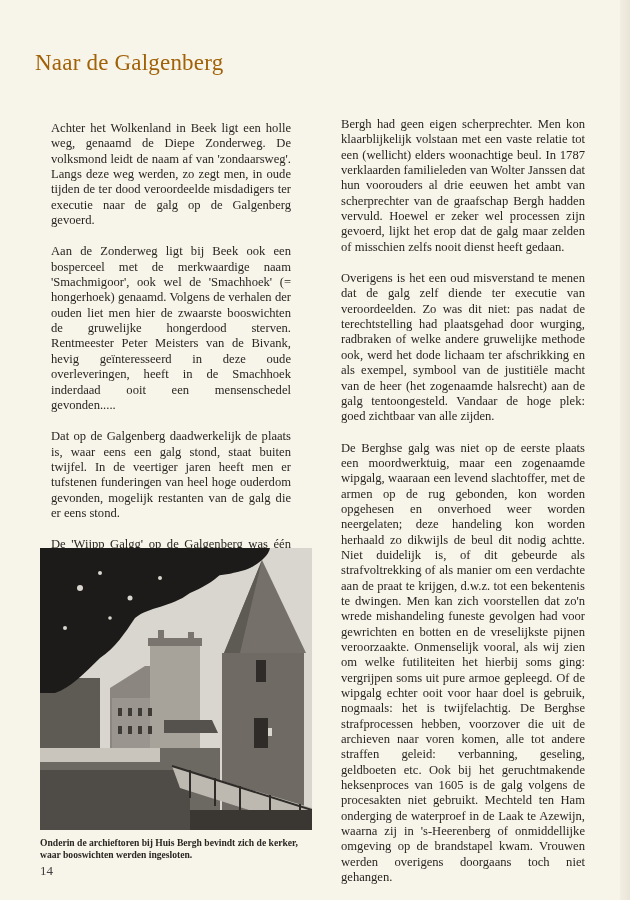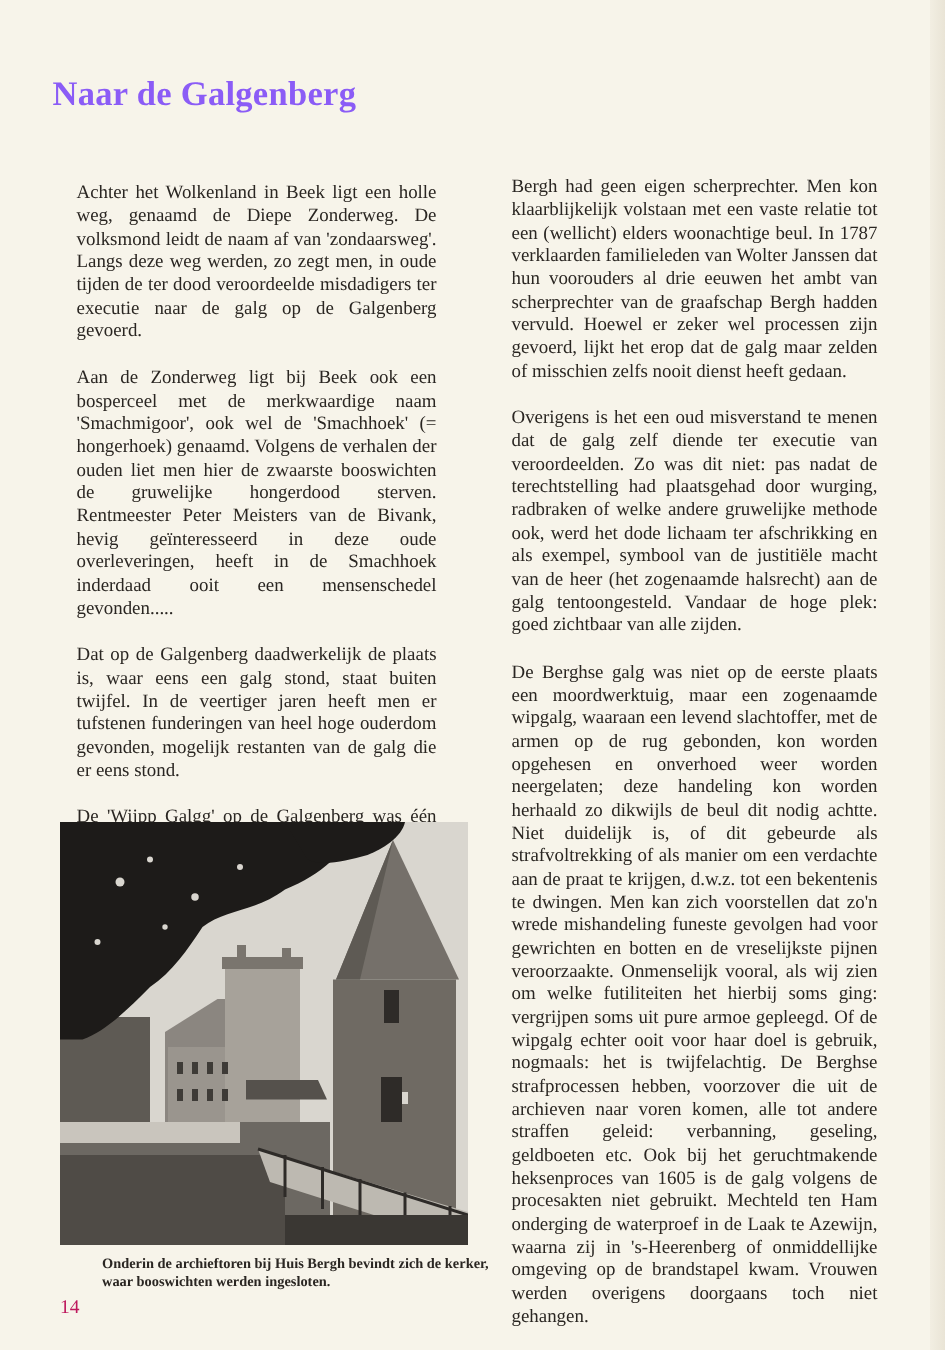--- a/index.html
+++ b/index.html
@@ -10,44 +10,43 @@
     color: #2a2622;
     position: relative;
   }
   .page { position: absolute; inset: 0; }
   .edge {
     position: absolute; right: 0; top: 0; width: 10px; height: 900px;
     background: linear-gradient(to right, #f2eee2, #e9e4d6);
   }
   .title {
     position: absolute; left: 35px; top: 50px;
-    font-size: 23px; font-weight: bold; letter-spacing: 0.2px;
-    color: #8b5cf6; margin: 0;
+    font-size: 23px; font-weight: normal; letter-spacing: 0.2px;
+    color: #a16207; margin: 0;
   }
   .col {
     position: absolute; width: 272px;
     font-size: 12.6px; line-height: 15.35px;
     text-align: justify; hyphens: manual;
   }
   .col p { margin: 16px; }
   .col-left { left: 35px; top: 105px; }
   .col-right { left: 325px; top: 101px; width: 276px; }
   .photo {
     position: absolute; left: 40px; top: 548px; width: 272px; height: 282px;
     background: #4a4743; overflow: hidden;
   }
   .photo svg { display: block; }
   .caption {
     position: absolute; left: 40px; top: 837px; width: 274px;
     font-size: 9.6px; line-height: 12px; font-weight: bold; color: #2a2622;
     text-align: left;
-    margin-left: 28px;
   }
   .pagenum {
-    position: absolute; left: 40px; top: 863px; font-size: 13px; color: #be185d;
+    position: absolute; left: 40px; top: 863px; font-size: 13px; color: #404040;
   }
 </style>
 </head>
 <body>
 
 <div class="page">
   <div class="edge"></div>
 
   <h1 class="title">Naar de Galgenberg</h1>
 

